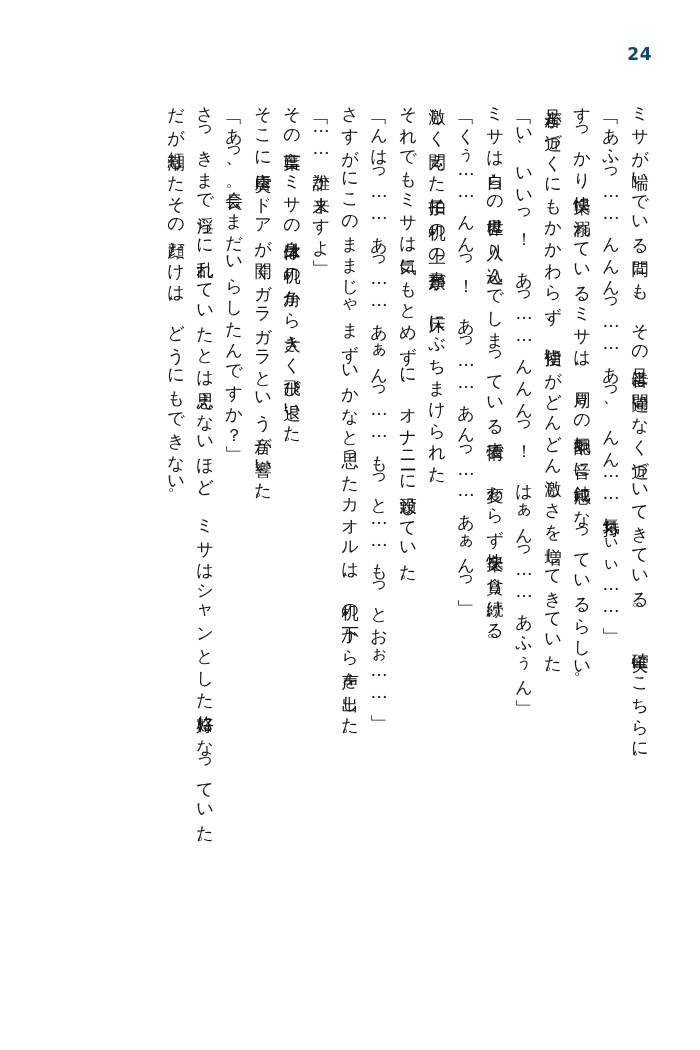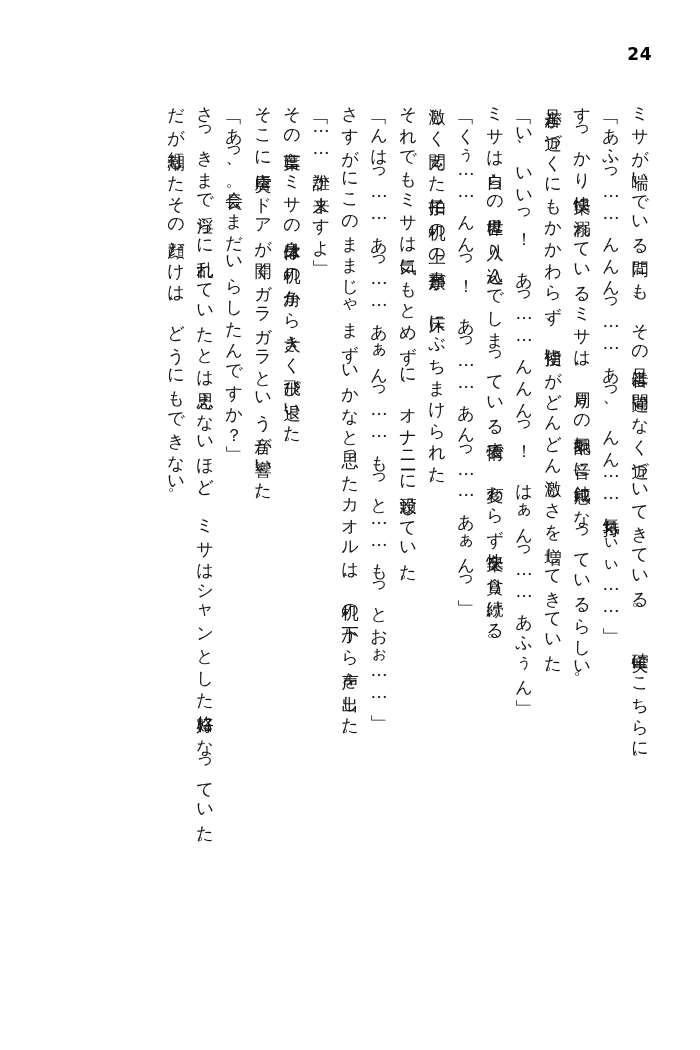--- a/index.html
+++ b/index.html
@@ -21,21 +21,21 @@
     background: #ffffff;
     box-sizing: border-box;
   }
   .page-number {
     position: absolute;
     top: 44px;
     right: 48px;
     font-family: "DejaVu Sans", "Liberation Sans", sans-serif;
     font-size: 17px;
     font-weight: 700;
-    color: #000000;
+    color: #0c4a6e;
     letter-spacing: 0.5px;
   }
   .body-area {
     position: absolute;
     top: 95px;
     right: 52px;
     left: 52px;
     height: 940px;
     display: flex;
     flex-direction: row-reverse;

